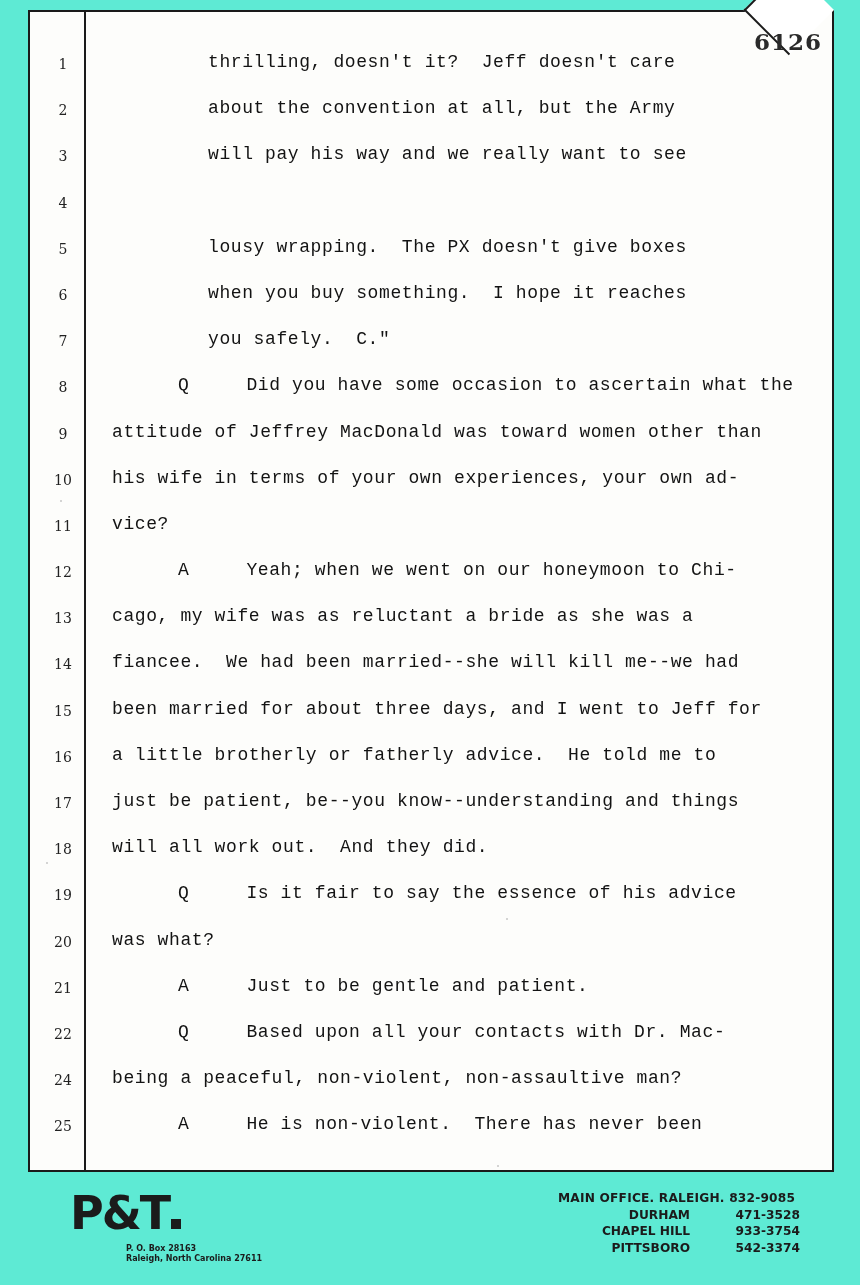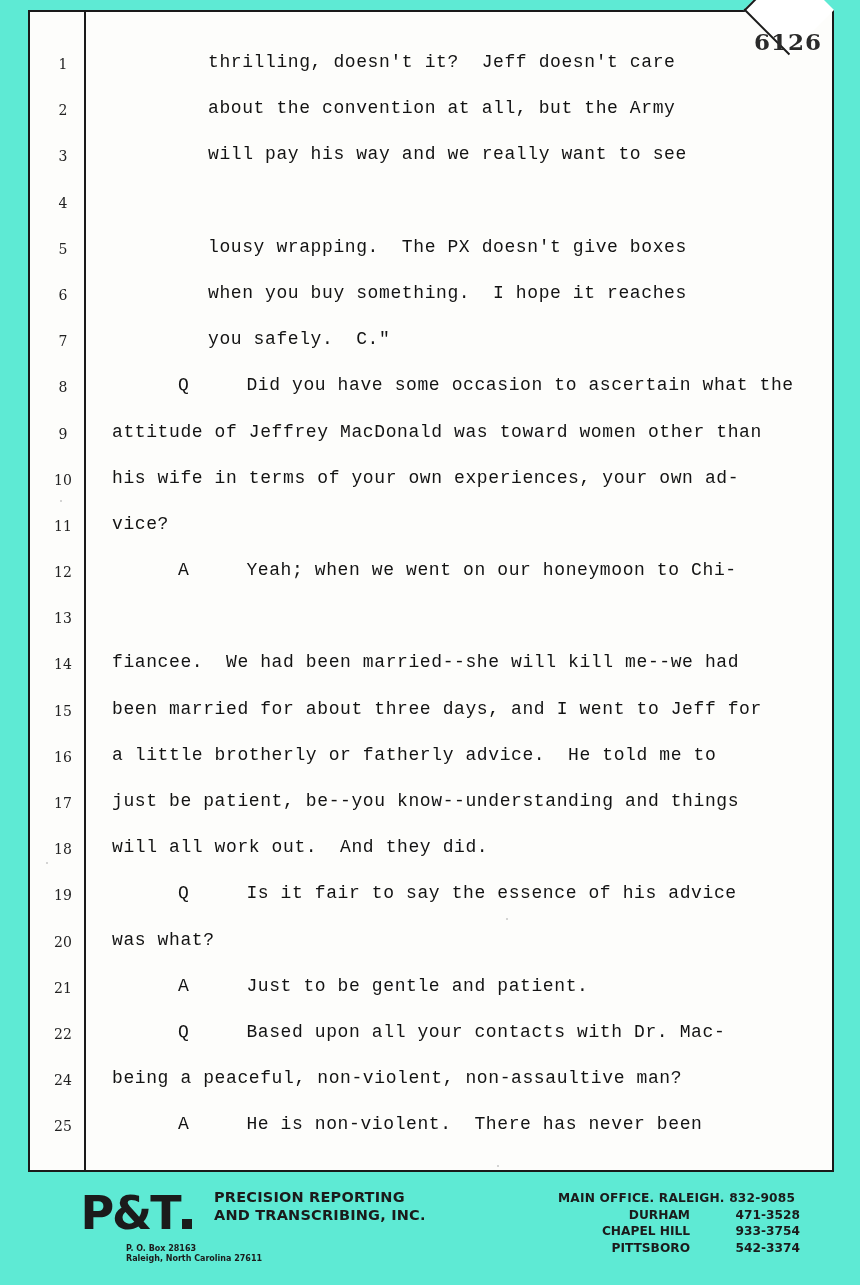--- a/index.html
+++ b/index.html
@@ -118,21 +118,20 @@
     left: 42px;
     top: 4px;
     width: 132px;
     height: 68px;
     font-family: "DejaVu Sans", sans-serif;
     font-weight: 700;
     font-size: 46px;
     color: #1b1b1b;
     letter-spacing: -2px;
     line-height: 62px;
-    text-align: center;
   }
   .logo .dot {
     display: inline-block;
     width: 10px; height: 10px;
     background: #1b1b1b;
     margin-left: 2px;
     vertical-align: baseline;
   }
   .logo-addr {
     position: absolute;
@@ -249,20 +248,21 @@
       <div class="line">
         <div class="lnum">11</div>
         <div class="ltext">vice?</div>
       </div>
       <div class="line">
         <div class="lnum">12</div>
         <div class="ltext ind1">A     Yeah; when we went on our honeymoon to Chi-</div>
       </div>
       <div class="line">
         <div class="lnum">13</div>
+        <div class="ltext">cago, my wife was as reluctant a bride as she was a</div>
       </div>
       <div class="line">
         <div class="lnum">14</div>
         <div class="ltext">fiancee.  We had been married--she will kill me--we had</div>
       </div>
       <div class="line">
         <div class="lnum">15</div>
         <div class="ltext">been married for about three days, and I went to Jeff for</div>
       </div>
       <div class="line">
@@ -305,24 +305,20 @@
     </div>
   </div>
 
   <div class="footer">
     <div class="logo"><span>P&amp;T</span><span class="dot"></span></div>
     <div class="logo-addr">
       <div>P. O. Box 28163</div>
       <div>Raleigh, North Carolina  27611</div>
     </div>
 
-    <div class="company">
-      <div>PRECISION REPORTING</div>
-      <div>AND TRANSCRIBING, INC.</div>
-    </div>
 
     <div class="phones">
       <div class="main">MAIN OFFICE. RALEIGH. 832-9085</div>
       <div class="row"><span class="city">DURHAM</span><span class="num">471-3528</span></div>
       <div class="row"><span class="city">CHAPEL HILL</span><span class="num">933-3754</span></div>
       <div class="row"><span class="city">PITTSBORO</span><span class="num">542-3374</span></div>
     </div>
   </div>
 
   <div class="speck" style="left:60px; top:500px;"></div>

